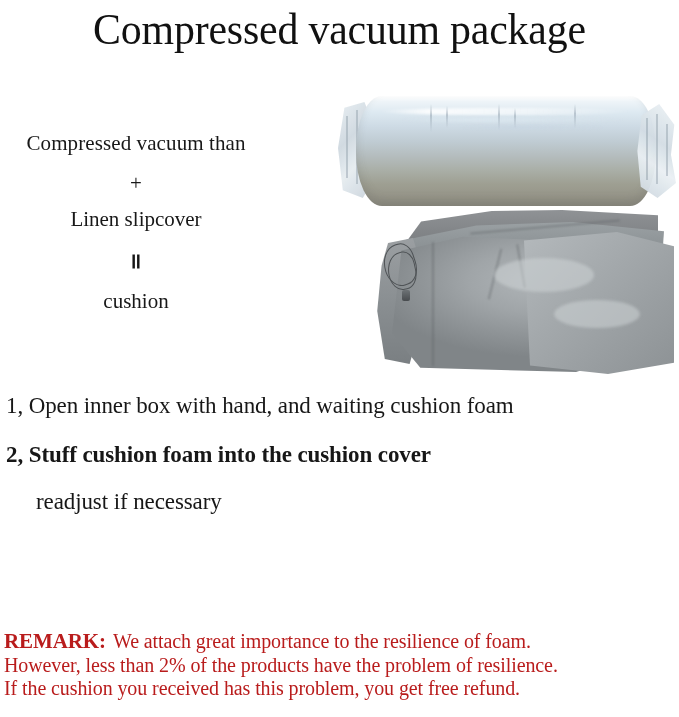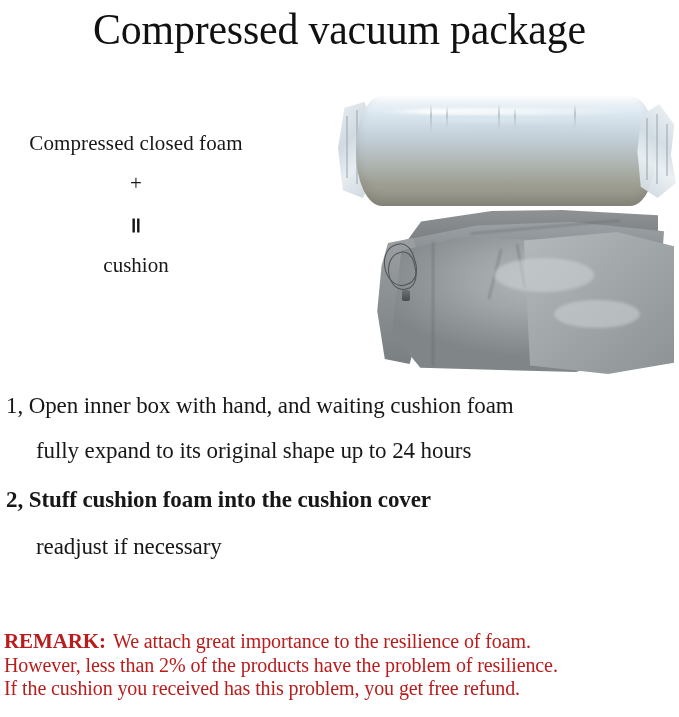--- a/index.html
+++ b/index.html
@@ -303,22 +303,23 @@
   .remark-line { display: block; white-space: nowrap; }
 </style>
 </head>
 <body>
 
 <div id="page">
 
   <div id="title">Compressed vacuum package</div>
 
   <div id="equation">
-    <div class="eq-term" id="eq-term-foam">Compressed closed foam</div>
+    <div class="eq-term" id="eq-term-foam">Compressed vacuum than</div>
     <div class="eq-term" id="eq-plus">+</div>
+    <div class="eq-term" id="eq-term-linen">Linen slipcover</div>
     <div class="eq-term" id="eq-equals">॥</div>
     <div class="eq-term" id="eq-term-cushion">cushion</div>
   </div>
 
   <div id="photo">
 
     <div id="roll-wrap">
       <div id="roll-tail-left">
         <div class="tail-crease" style="left:8px;  top:14px; width:1.5px; height:62px;"></div>
         <div class="tail-crease" style="left:18px; top:8px;  width:1.5px; height:74px;"></div>
@@ -357,21 +358,20 @@
         <div class="zip-cord" style="left:6px;  top:10px; width:26px; height:36px; transform:rotate(-12deg);"></div>
         <div id="zip-pull"></div>
       </div>
     </div>
 
   </div>
 
   <div id="steps">
     <div class="step">
       <span>1, Open inner box with hand, and waiting cushion foam</span>
-      <span class="step-cont">fully expand to its original shape up to 24 hours</span>
     </div>
     <div class="step" style="margin-top:20px;font-weight:bold;">
       <span>2, Stuff cushion foam into the cushion cover</span>
     </div>
     <div class="step" style="margin-top:18px;">
       <span class="step-cont">readjust if necessary</span>
     </div>
   </div>
 
   <div id="remark" style="color: #b91c1c;">

